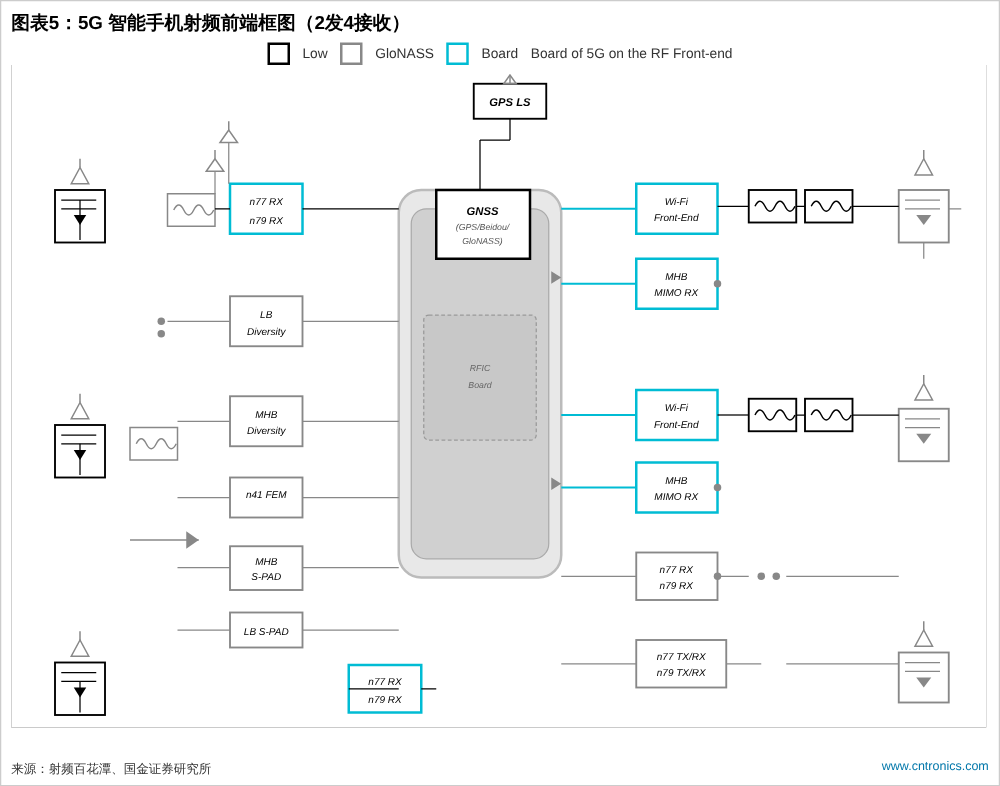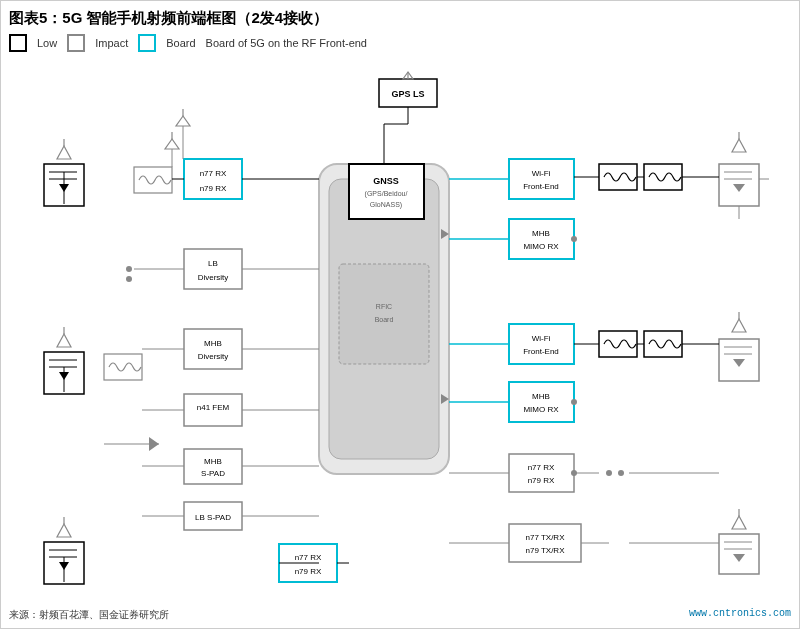--- a/index.html
+++ b/index.html
@@ -26,21 +26,22 @@
       font-weight: bold;
       margin-bottom: 6px;
       color: #000;
     }
 
     .legend {
       display: flex;
       align-items: center;
       gap: 10px;
       font-size: 11px;
-      margin-bottom: 12px;
+      margin-bottom: 0;
+      justify-content: center;
     }
 
     .legend-box {
       width: 18px;
       height: 18px;
       border: 2px solid #000;
       display: inline-block;
     }
     .legend-box.medium {
       border-color: #888;
@@ -52,57 +53,57 @@
     .legend-text {
       font-size: 11px;
       color: #333;
     }
 
     .diagram-area {
       position: relative;
       width: 780px;
       height: 530px;
       background: #737373;
+      font-style: italic;
     }
 
     
     .diagram-svg {
       position: absolute;
       top: 0; left: 0;
       width: 780px;
       height: 530px;
     }
 
     .footer {
       position: absolute;
       bottom: 6px;
       left: 8px;
       right: 8px;
       display: flex;
       justify-content: space-between;
       font-size: 10px;
       color: #333;
-      font-family: Liberation Mono, monospace;
     }
 
     .footer-right {
       color: #0077aa;
     }
   </style>
 </head>
 <body>
 
 <div class="page-container">
   <div class="title">图表5：5G 智能手机射频前端框图（2发4接收）</div>
 
   <div class="legend">
     <div class="legend-box"></div>
     <span class="legend-text">Low</span>
     <div class="legend-box medium"></div>
-    <span class="legend-text">Impact</span>
+    <span class="legend-text">GloNASS</span>
     <div class="legend-box high"></div>
     <span class="legend-text">Board</span>
     <span class="legend-text">Board of 5G on the RF Front-end</span>
   </div>
 
   <div class="diagram-area">
     <svg class="diagram-svg" viewBox="0 0 780 530" xmlns="http://www.w3.org/2000/svg">
 
       <rect width="780" height="530" fill="white"></rect>
 

